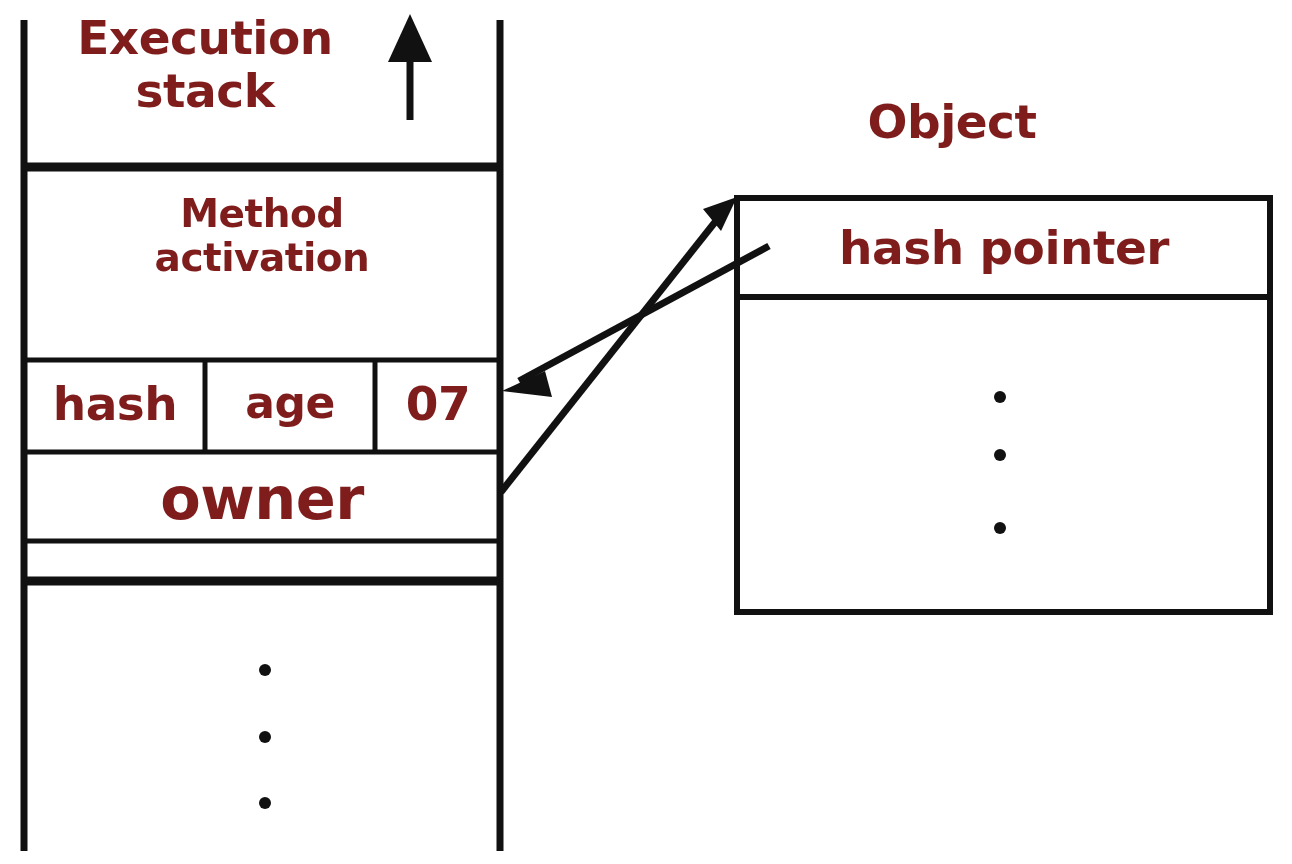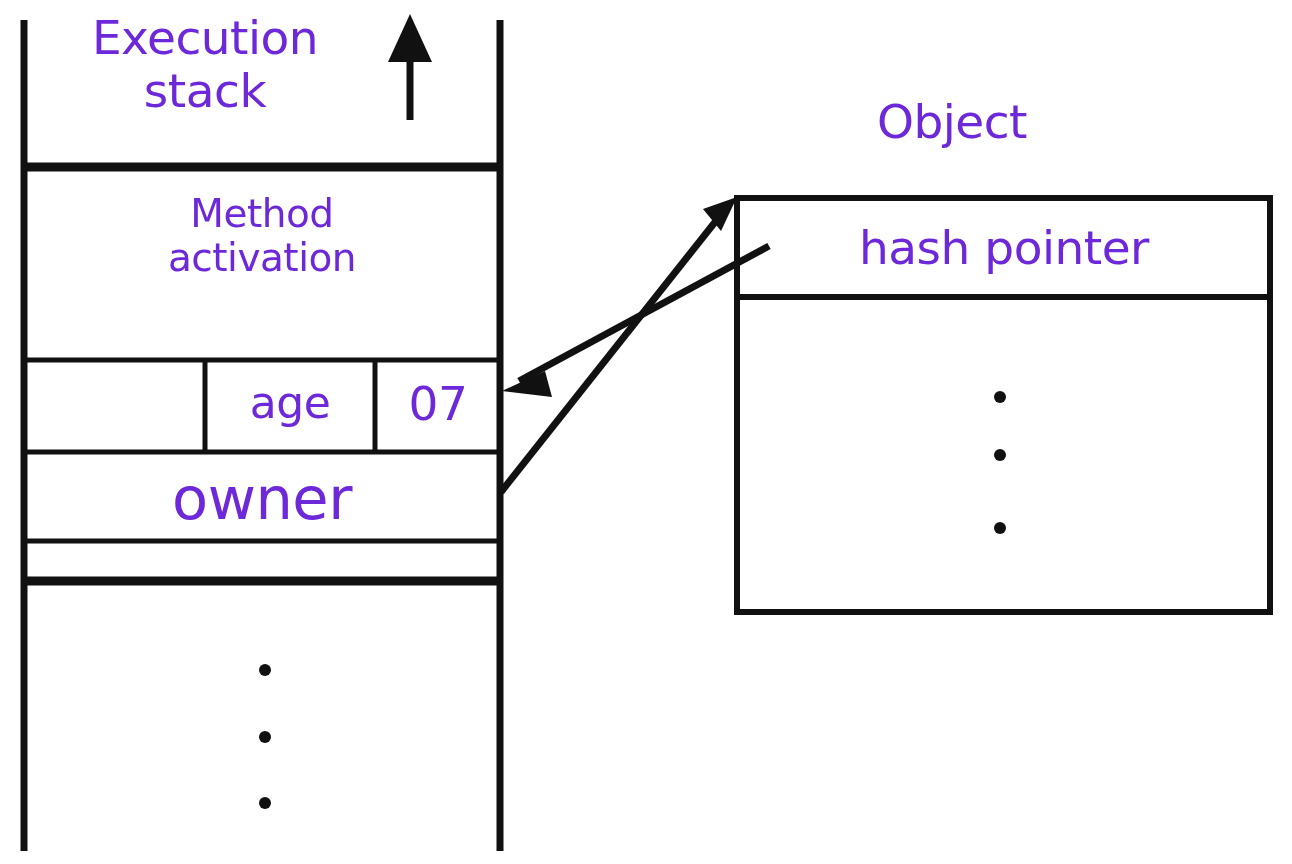--- a/index.html
+++ b/index.html
@@ -27,22 +27,22 @@
     position: absolute;
     left: 0;
     top: 0;
     width: 1292px;
     height: 864px;
     display: block;
   }
   .dlabel {
     position: absolute;
     font-family: "DejaVu Sans", "Liberation Sans", sans-serif;
-    font-weight: 400;
-    color: #6d28d9;
+    font-weight: 700;
+    color: #7f1d1d;
     white-space: pre;
     text-align: center;
     line-height: 1.12;
     letter-spacing: -0.5px;
   }
   .label-exec-stack {
     left: 30px;
     top: 12px;
     width: 350px;
     font-size: 47px;
@@ -151,20 +151,21 @@
     </g>
 
   </svg>
 
   <div class="dlabel label-exec-stack">Execution
 stack</div>
 
   <div class="dlabel label-method-activation">Method
 activation</div>
 
+  <div class="dlabel label-hash">hash</div>
 
   <div class="dlabel label-age">age</div>
 
   <div class="dlabel label-flag">07</div>
 
   <div class="dlabel label-owner">owner</div>
 
   <div class="dlabel label-object">Object</div>
 
   <div class="dlabel label-stack-pointer">hash pointer</div>

